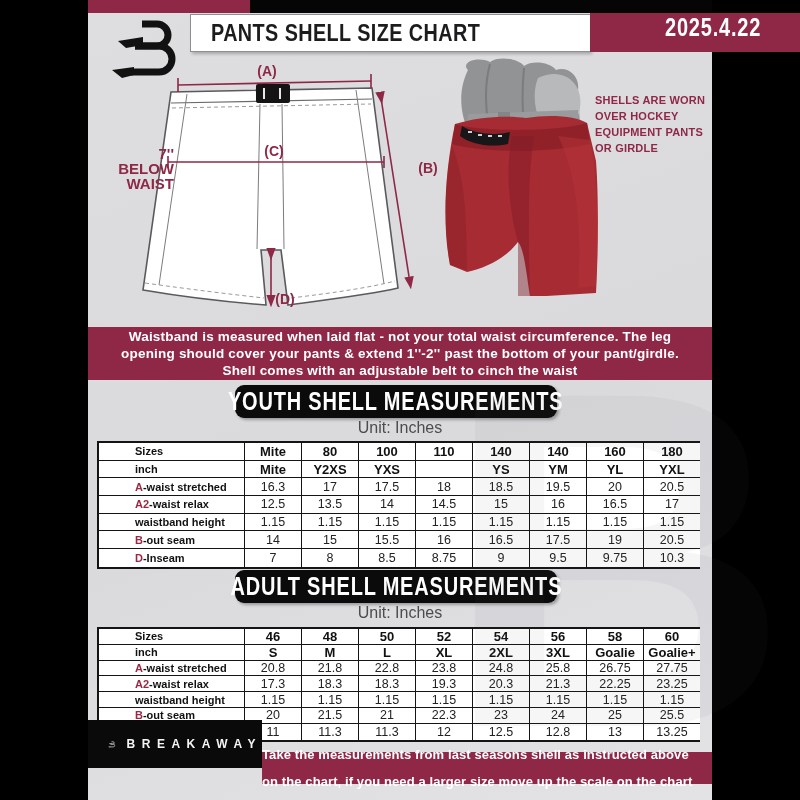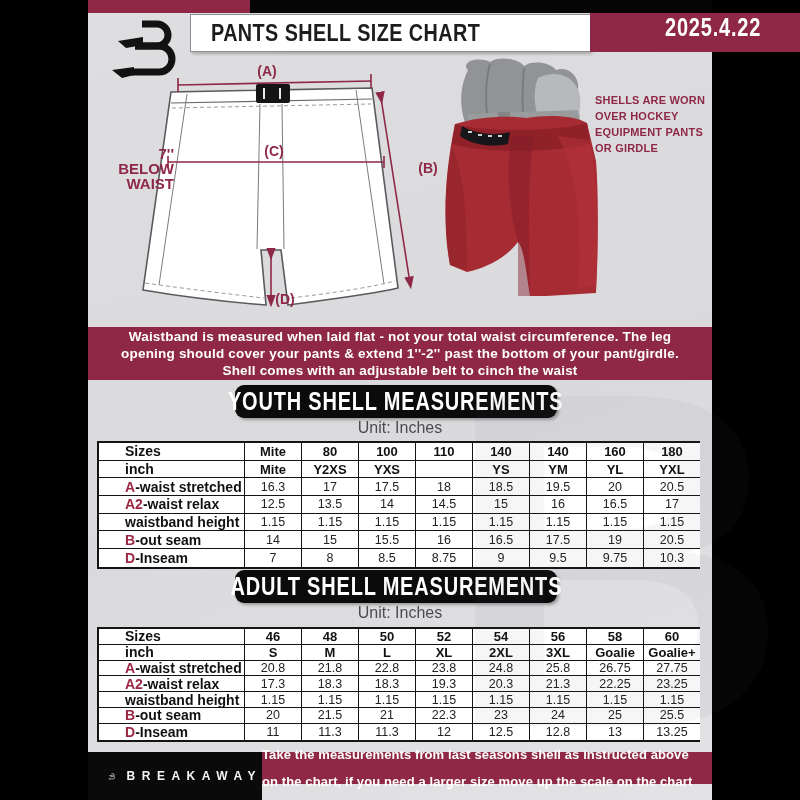--- a/index.html
+++ b/index.html
@@ -40,32 +40,32 @@
                        transform:scale(.8,1.05);white-space:nowrap;}
   .unit{position:absolute;left:0;width:624px;text-align:center;color:#4c4c4f;font-size:16px;}
   
   .dtable{position:absolute;left:9px;width:603px;background:#fff;
           border:2px solid #141414;border-right:none;}
   .trow{display:flex;border-bottom:1.6px solid #141414;}
   .trow:last-child{border-bottom:none;}
   .tcell{border-left:1.6px solid #141414;display:flex;align-items:center;justify-content:center;
          font-size:12.5px;color:#222;}
   .tcell:first-child{border-left:none;}
-  .tlabel{width:145px;justify-content:flex-start;padding-left:26px;font-weight:bold;font-size:14px;color:#111;}
+  .tlabel{width:145px;justify-content:flex-start;padding-left:36px;font-weight:bold;font-size:11px;color:#111;}
   .tdata{flex:1;}
   .thead .tdata{font-weight:bold;font-size:13px;color:#111;}
   .pfx{color:#9c2743;font-weight:bold;}
   .t-youth .trow{height:17.7px;}
   .t-adult .trow{height:15.8px;}
   
   .watermark{position:absolute;left:355px;top:330px;font-size:480px;font-weight:bold;
              color:rgba(90,90,105,.055);line-height:460px;z-index:5;pointer-events:none;
              font-family:"Liberation Sans",sans-serif;}
   
-  .footer-logo-box{position:absolute;left:0;top:752px;width:174px;height:48px;background:#0a0a0a;
+  .footer-logo-box{position:absolute;left:0;top:720px;width:174px;height:48px;background:#0a0a0a;
                    display:flex;align-items:center;padding-left:20px;}
   .footer-brand{color:#f4f4f4;font-size:12px;font-weight:bold;letter-spacing:6.5px;margin-left:10px;}
   .footer-text-box{position:absolute;left:174px;top:752px;width:450px;height:32px;background:#8e2846;
                    display:flex;flex-direction:column;justify-content:center;gap:12px;}
   .footer-text-box div{color:#fff;font-size:13px;font-weight:600;line-height:15.5px;letter-spacing:.1px;}
 </style>
 </head>
 <body>
 
 <div class="canvas">

